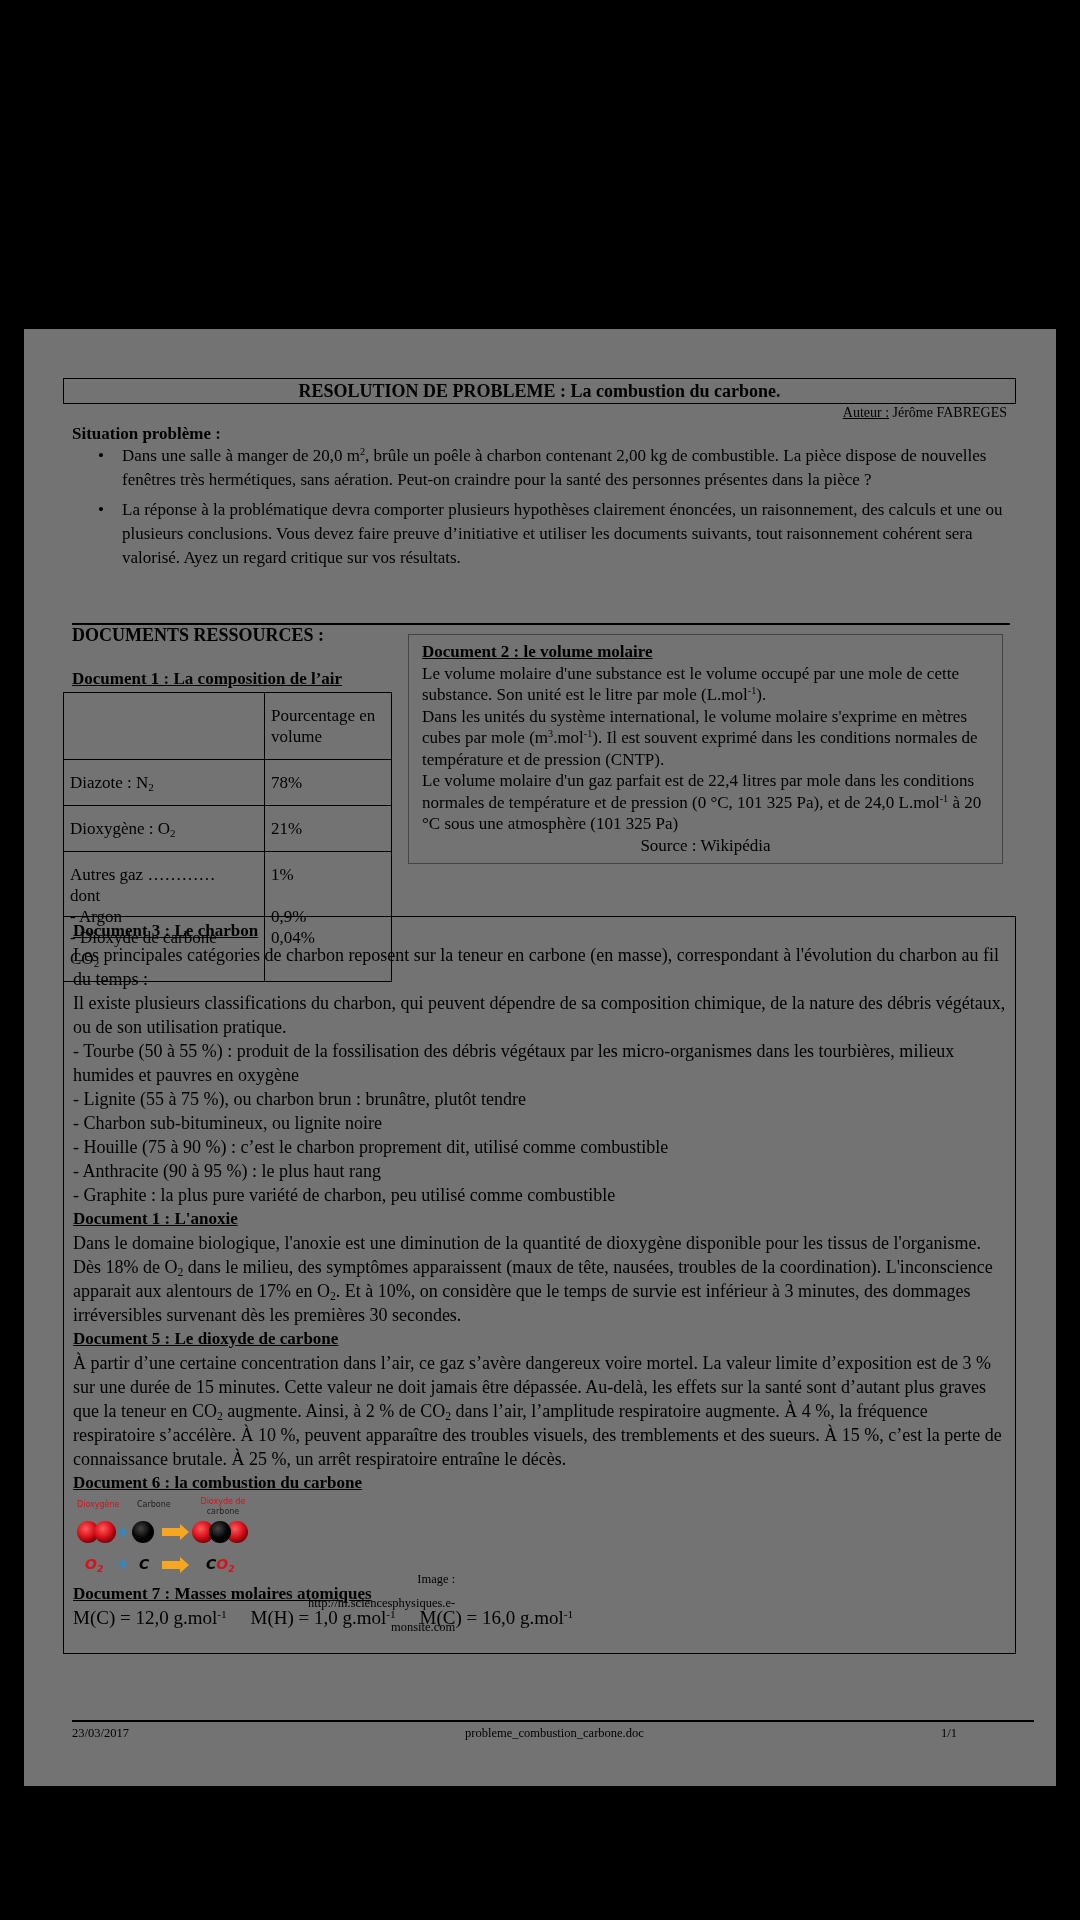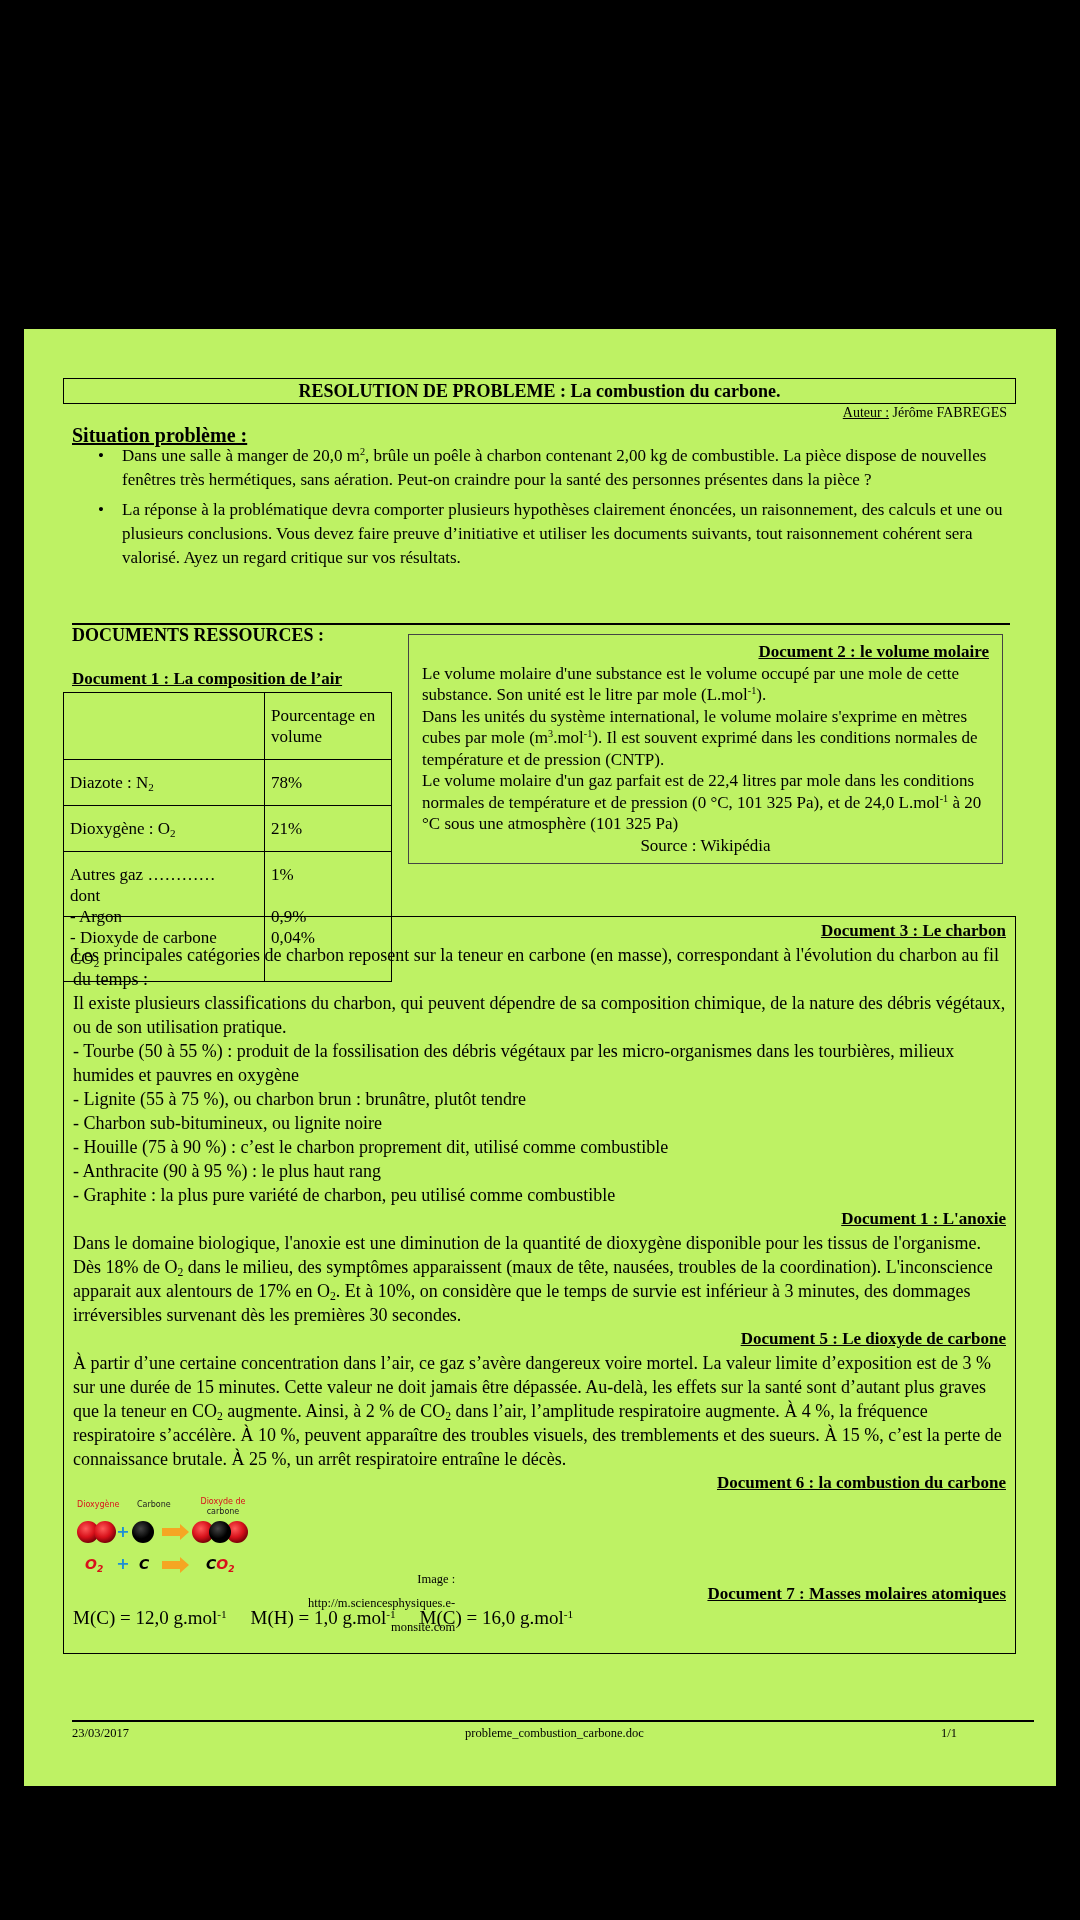--- a/index.html
+++ b/index.html
@@ -1,39 +1,39 @@
 <!DOCTYPE html>
 <html><head>
 <meta charset="utf-8">
 <style>
   html, body { margin:0; padding:0; }
   body { width:1080px; height:1920px; background:#000; position:relative; overflow:hidden;
          font-family:"Liberation Serif", serif; color:#000; }
-  .page { position:absolute; left:24px; top:329px; width:1032px; height:1457px; background:#bef264; }
+  .page { position:absolute; left:24px; top:329px; width:1032px; height:1457px; background:#737373; }
   .abs { position:absolute; }
   .title-box { left:39px; top:49px; width:951px; height:24px; border:1.5px solid #000; text-align:center;
                font-weight:bold; font-size:18px; line-height:24px; }
   .author { right:49px; top:76px; font-size:14px; }
   .author .lbl { text-decoration:underline; }
-  .sit-title { left:48px; top:95px; font-size:20px; font-weight:bold; text-decoration:underline; }
+  .sit-title { left:48px; top:95px; font-size:17px; font-weight:bold; }
   .bullets { left:48px; top:115px; width:960px; font-size:17px; line-height:24px; margin:0; padding:0; list-style:none; }
   .bullets li { position:relative; padding-left:50px; margin-bottom:0; }
   .bullets li .dot { position:absolute; left:26px; top:0; }
   .bullets li + li { margin-top:6px; }
   .hr { left:48px; top:294px; width:938px; height:1.5px; background:#000; }
   .docs-title { left:48px; top:296px; font-size:18px; font-weight:bold; }
   .doc1-title { left:48px; top:340px; font-size:17px; font-weight:bold; text-decoration:underline; }
   table.air { position:absolute; left:39px; top:363px; width:329px; border-collapse:collapse; font-size:17px; line-height:21px; }
   table.air td { border:1.5px solid #000; vertical-align:top; padding:12px 6px; }
   table.air td.c1 { width:188px; }
   .sub { font-size:0.65em; vertical-align:-0.25em; line-height:0; }
   .sup { font-size:0.6em; vertical-align:0.55em; line-height:0; }
   .doc2 { left:384px; top:305px; width:595px; height:230px; border:1.5px solid #444; padding:6px 13px; box-sizing:border-box;
           font-size:17px; line-height:21.5px; }
-  .doc-head { font-weight:bold; text-decoration:underline;text-align:right; }
+  .doc-head { font-weight:bold; text-decoration:underline; }
   .src { text-align:center; }
   .doc3 { left:39px; top:587px; width:953px; height:738px; border:1.5px solid #000; padding:2px 9px; box-sizing:border-box;
           font-size:18px; line-height:24px; }
   .doc3 .doc-head { font-size:17px; }
   .reaction { position:relative; width:210px; height:85px; margin-top:2px; }
   .img-credit { position:absolute; left:235px; top:70px; font-size:12.5px;text-align:right; }
   .footer-rule { left:48px; top:1391px; width:962px; height:1.5px; background:#000; }
   .foot { top:1397px; font-size:12.5px; }
 </style>
 </head>

